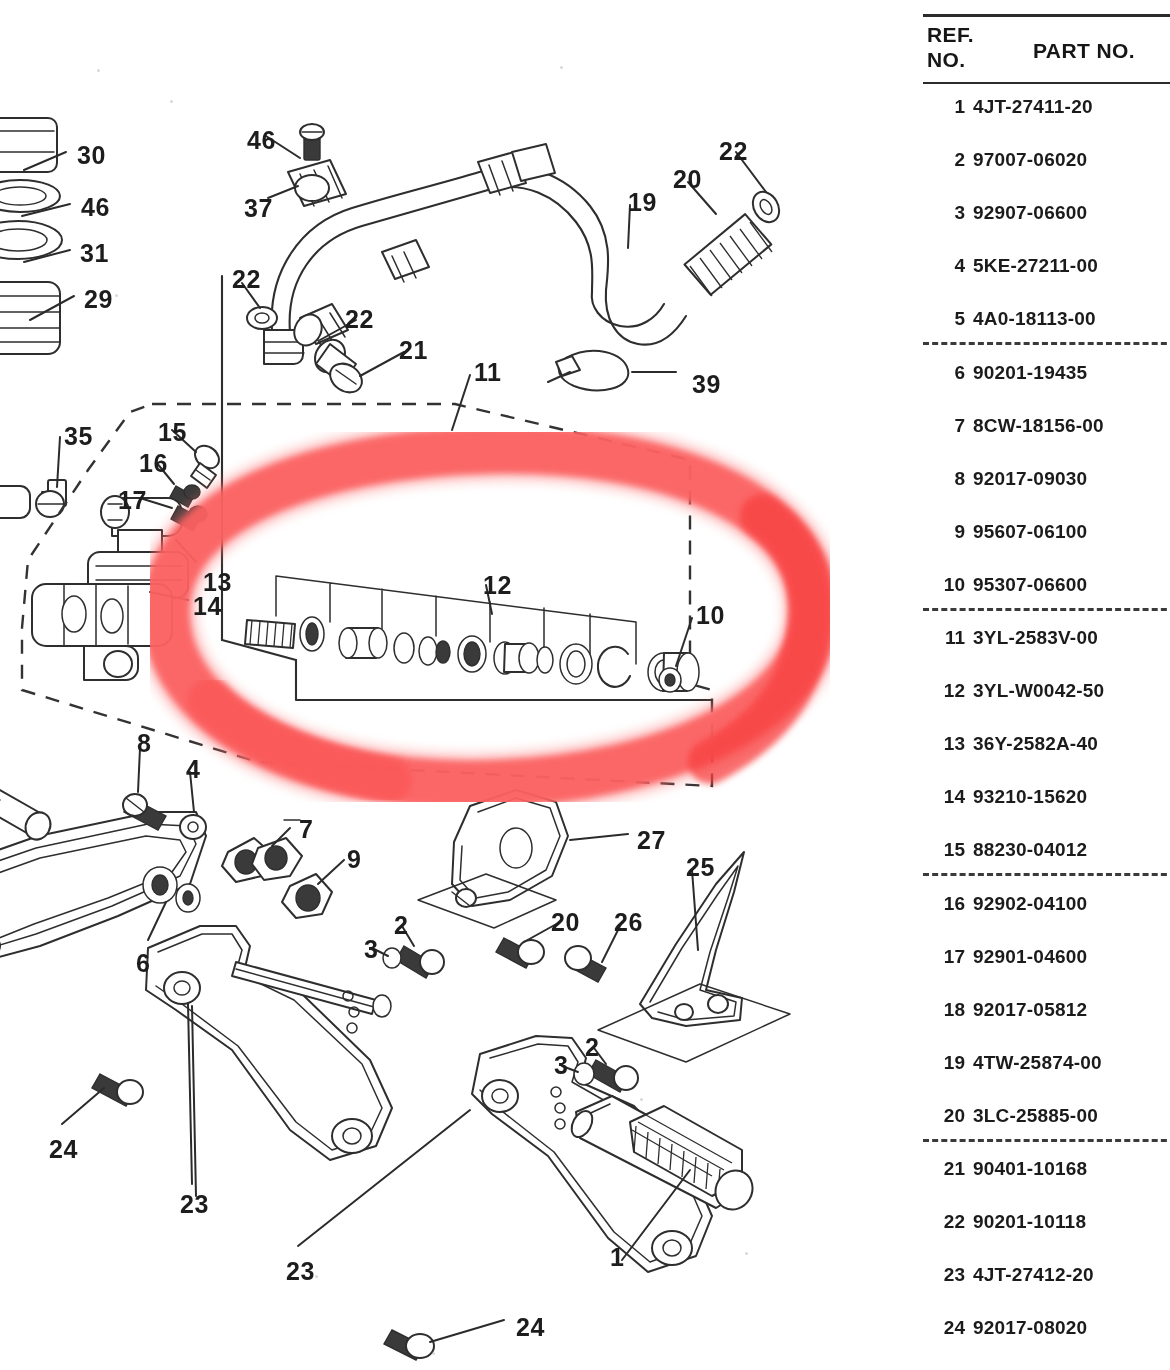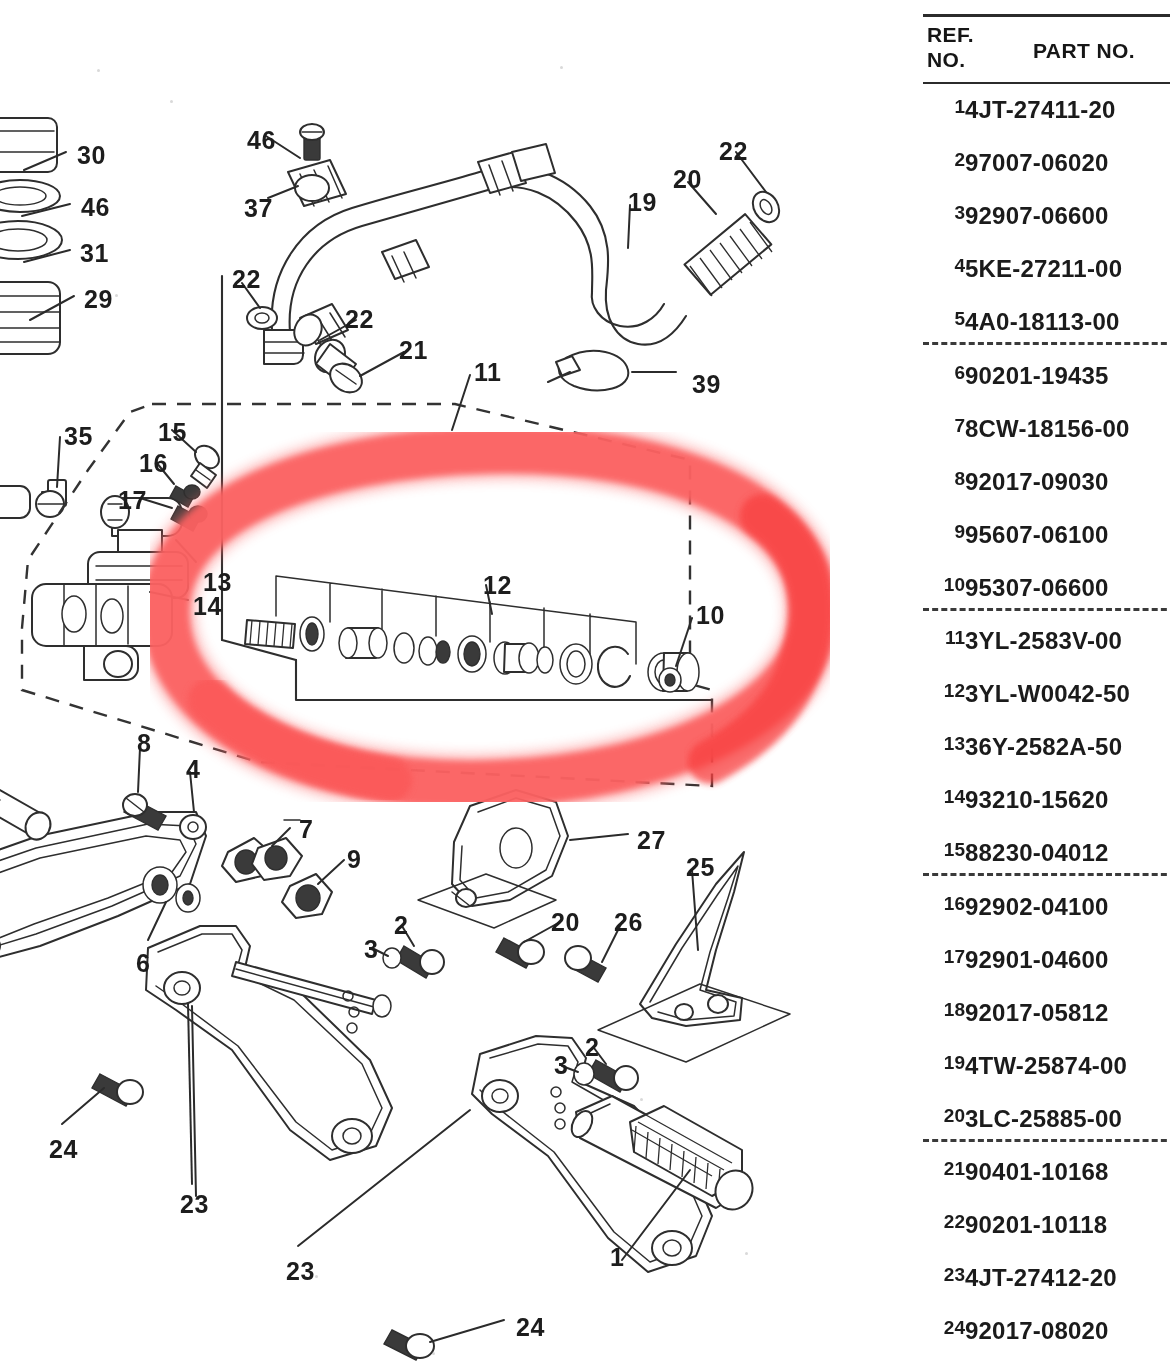--- a/index.html
+++ b/index.html
@@ -44,22 +44,22 @@
   .hdr-part { left:128px; top:38px; font-size:21px; }
 
   .prow {
     position:absolute; left:0; right:0; height:24px;
   }
   .prow .ref {
     position:absolute; left:18px; width:42px; text-align:right;
     font-size:19px; font-weight:bold; color:#1b1b1b; letter-spacing:0px;
   }
   .prow .pn {
-    position:absolute; left:60px;
-    font-size:24px; font-weight:bold; color:#1b1b1b; letter-spacing:0.2px;
+    position:absolute; left:68px;
+    font-size:19px; font-weight:bold; color:#1b1b1b; letter-spacing:0.2px;
     white-space:nowrap;
   }
 
   .dashsep {
     position:absolute; left:18px; right:-6px; height:0;
     border-top:3px dashed #3a3a3a;
   }
 
   
   #marker-oval {
@@ -586,21 +586,21 @@
         <div class="prow" style="top: 627px;">
           <span class="ref">11</span>
           <span class="pn">3YL-2583V-00</span>
         </div>
         <div class="prow" style="top: 680.1px;">
           <span class="ref">12</span>
           <span class="pn">3YL-W0042-50</span>
         </div>
         <div class="prow" style="top: 733.2px;">
           <span class="ref">13</span>
-          <span class="pn">36Y-2582A-50</span>
+          <span class="pn">36Y-2582A-40</span>
         </div>
         <div class="prow" style="top: 786.3px;">
           <span class="ref">14</span>
           <span class="pn">93210-15620</span>
         </div>
         <div class="prow" style="top: 839.4px;">
           <span class="ref">15</span>
           <span class="pn">88230-04012</span>
         </div>
         <div class="dashsep" style="top: 873.4px;"></div>

